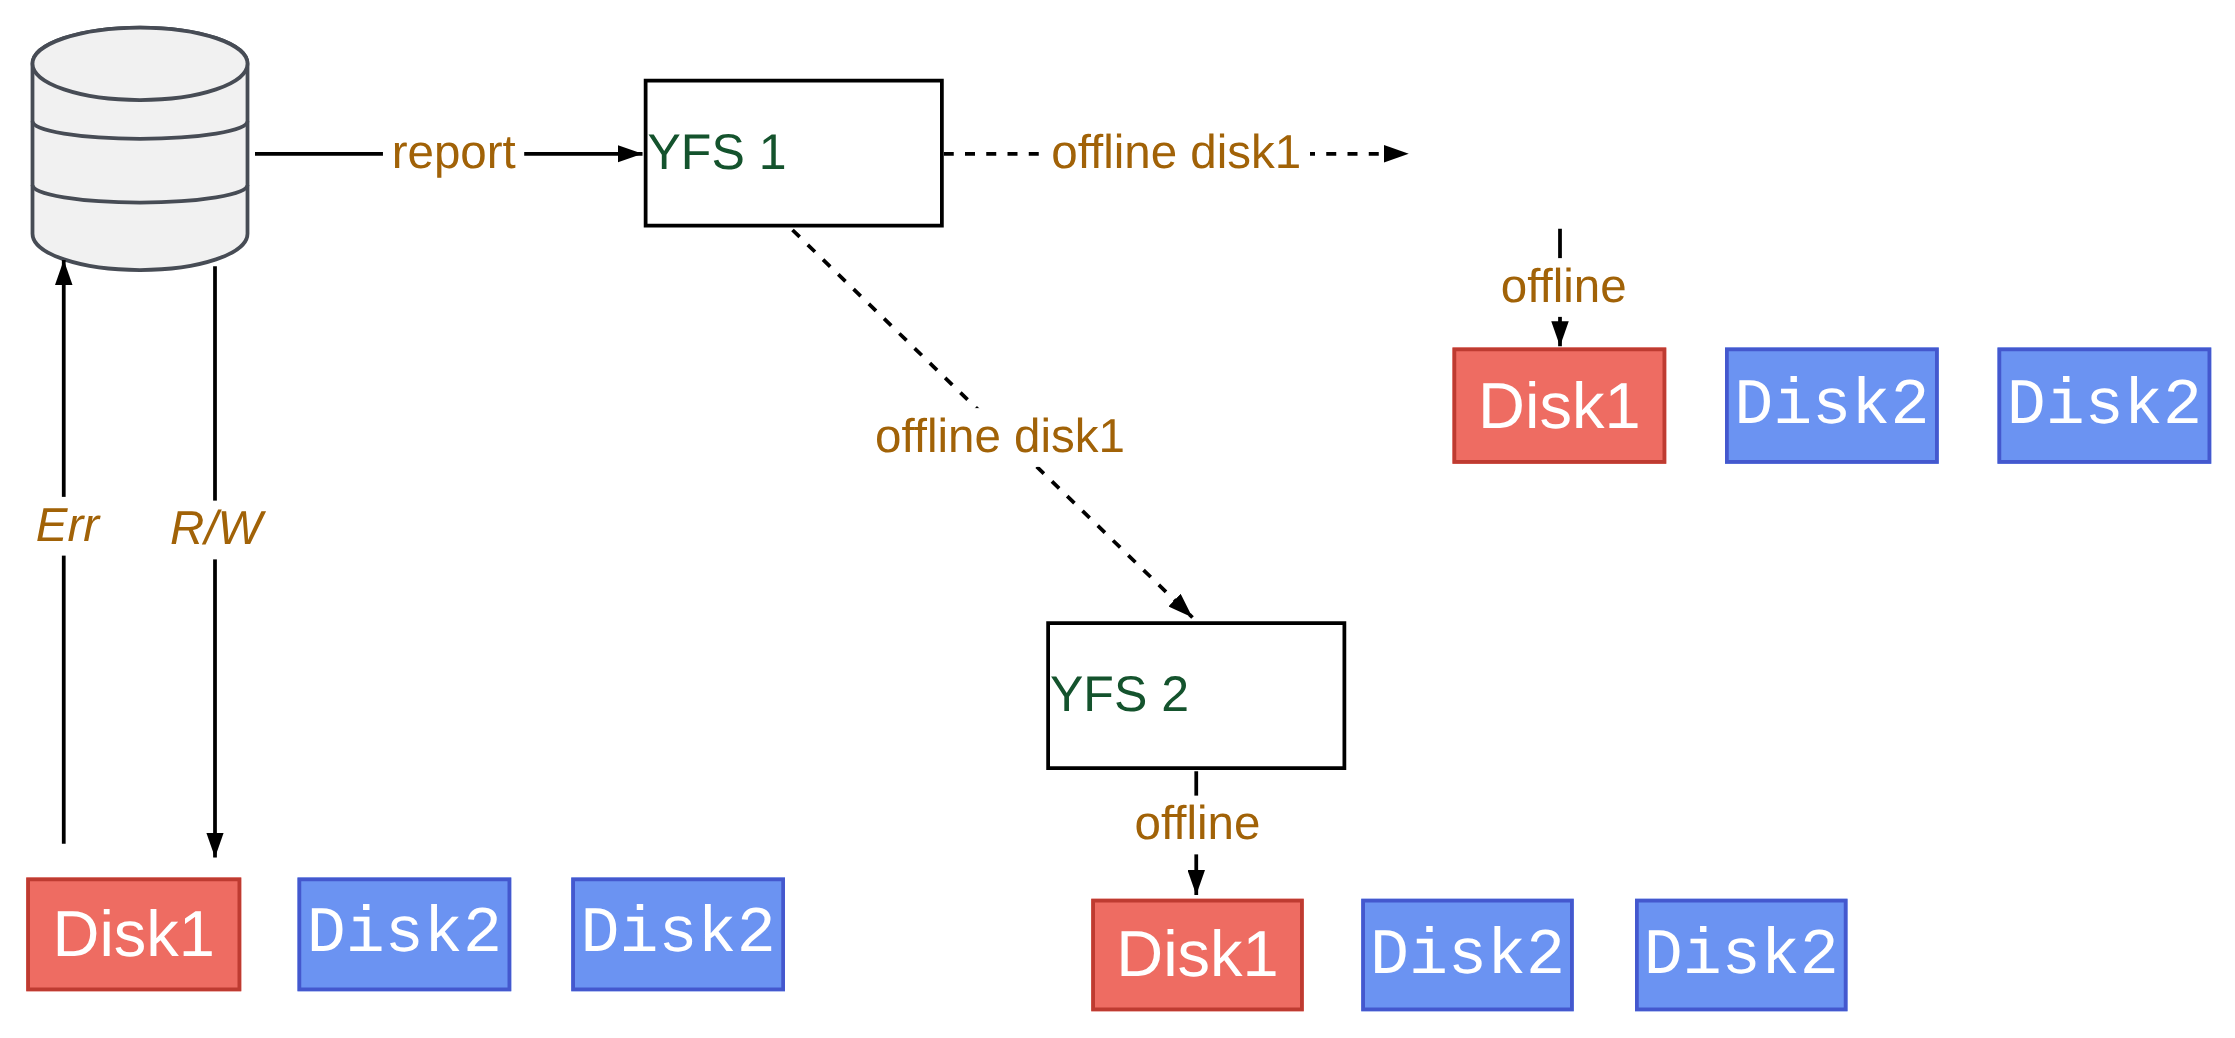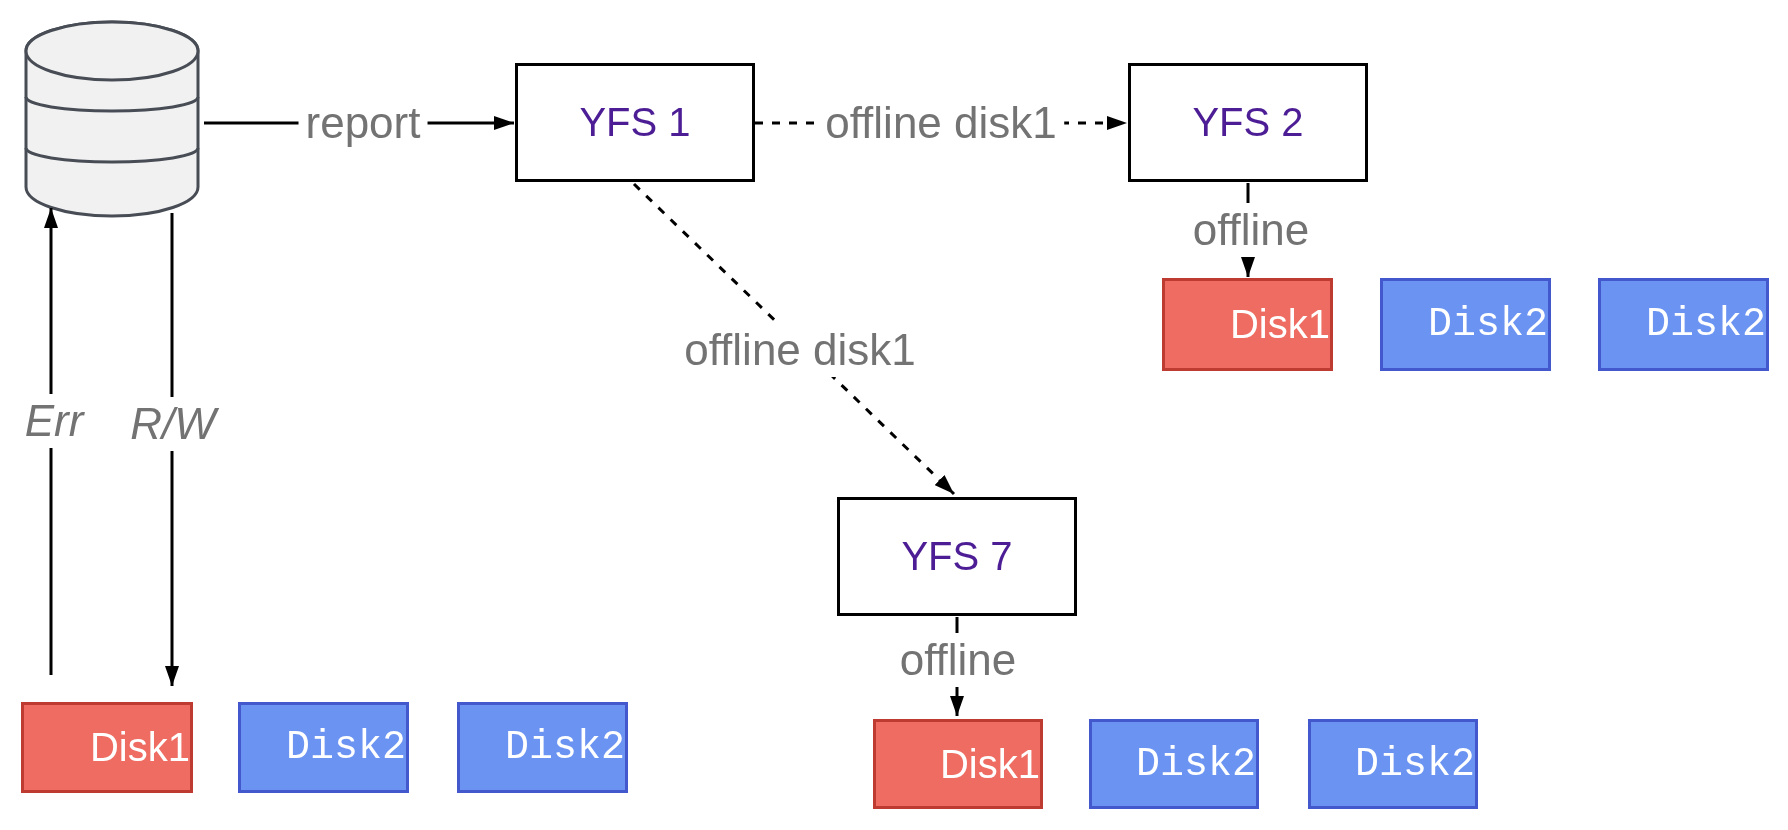--- a/index.html
+++ b/index.html
@@ -41,50 +41,50 @@
     stroke: var(--cylinder-stroke, #474c55);
     stroke-width: 3;
   }
   .node {
     position: absolute;
     box-sizing: border-box;
     border: 3px solid #000000;
     background: #ffffff;
     display: flex;
     align-items: center;
-    justify-content: center;
+    justify-content: flex-start;
     font-size: 40px;
-    color: #4c1d95;
+    color: #14532d;
   }
   .disk {
     position: absolute;
     box-sizing: border-box;
     display: flex;
     align-items: center;
-    justify-content: flex-end;
-    font-size: 40px;
+    justify-content: center;
+    font-size: 52px;
     color: #ffffff;
   }
   .disk.offline {
     background: var(--disk-offline-fill, #ee6c62);
     border: 3px solid var(--disk-offline-stroke, #be3b31);
   }
   .disk.online {
     background: var(--disk-online-fill, #6b93f2);
     border: 3px solid var(--disk-online-stroke, #4458ce);
     font-family: Liberation Mono, monospace;
   }
   .edge-label {
     position: absolute;
     transform: translate(-50%, -50%);
     background: #ffffff;
     padding: 2px 7px;
-    font-size: 44px;
+    font-size: 38px;
     white-space: nowrap;
-    color: #737373;
+    color: #a16207;
   }
 </style>
 </head>
 <body>
 
 <div class="canvas">
 
   <svg class="connector-layer" viewBox="0 0 1788 830" xmlns="http://www.w3.org/2000/svg">
     <defs>
       <marker id="arrow" viewBox="0 0 20 14" refX="20" refY="7" markerWidth="20" markerHeight="14" markerUnits="userSpaceOnUse" orient="auto">
@@ -104,25 +104,22 @@
     <line class="edge dashed" x1="634" y1="184" x2="954" y2="494" marker-end="url(#arrow)"></line>
     <line class="edge" x1="1248" y1="183" x2="1248" y2="277" marker-end="url(#arrow)"></line>
     <line class="edge" x1="957" y1="617" x2="957" y2="716" marker-end="url(#arrow)"></line>
     <line class="edge" x1="51" y1="675" x2="51" y2="208" marker-end="url(#arrow)"></line>
     <line class="edge" x1="172" y1="213" x2="172" y2="686" marker-end="url(#arrow)"></line>
   </svg>
 
   <div class="node" style="left:515px; top:63px; width:240px; height:119px;">
     <span>YFS 1</span>
   </div>
-  <div class="node" style="left:1128px; top:63px; width:240px; height:119px;">
+  <div class="node" style="left:837px; top:497px; width:240px; height:119px;">
     <span>YFS 2</span>
-  </div>
-  <div class="node" style="left:837px; top:497px; width:240px; height:119px;">
-    <span>YFS 7</span>
   </div>
 
   <div class="disk offline" style="left:21px; top:702px; width:172px; height:91px;">
     <span>Disk1</span>
   </div>
   <div class="disk online" style="left:238px; top:702px; width:171px; height:91px;">
     <span>Disk2</span>
   </div>
   <div class="disk online" style="left:457px; top:702px; width:171px; height:91px;">
     <span>Disk2</span>

